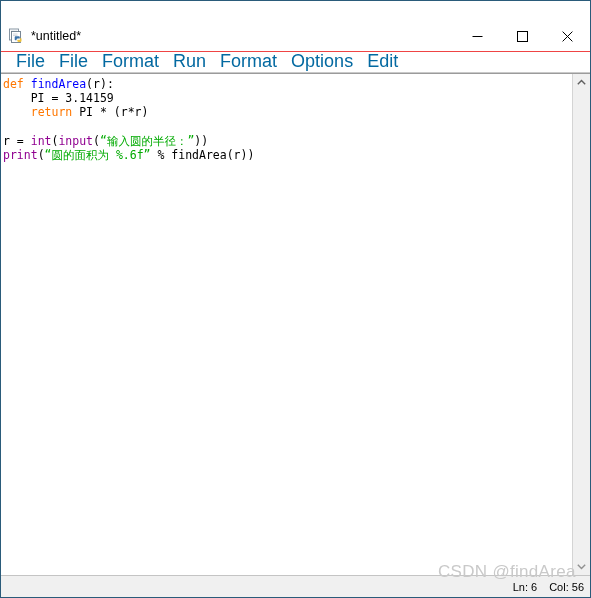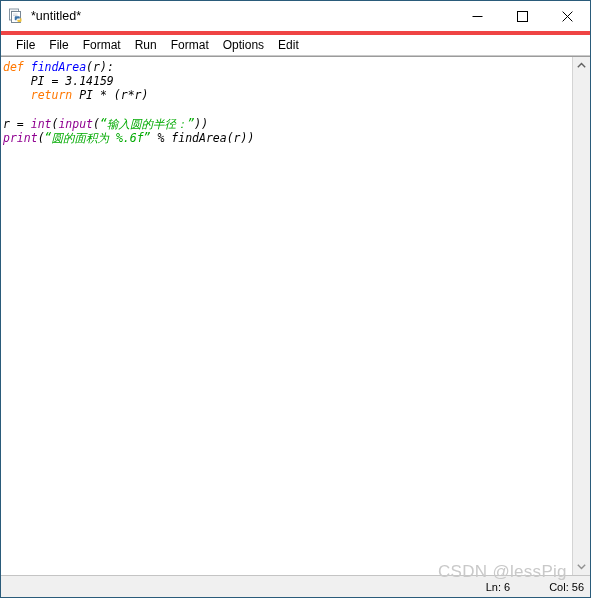--- a/index.html
+++ b/index.html
@@ -28,21 +28,22 @@
   }
 
   
   #title-bar {
     height: 30px;
     min-height: 30px;
     background: #ffffff;
     display: flex;
     align-items: center;
     position: relative;
-    border-bottom: 4px solid #ef4444;
+    border-bottom: 1px solid #ef4444;
+    margin-top: 20px;
   }
   #app-icon {
     width: 16px; height: 16px;
     margin-left: 7px;
     margin-right: 7px;
     position: relative;
     flex: 0 0 auto;
   }
   #title-text {
     font-size: 12.5px;
@@ -71,22 +72,22 @@
     height: 21px;
     min-height: 21px;
     background: #ffffff;
     display: flex;
     align-items: center;
     padding-left: 8px;
     border-bottom: 1px solid #c9c9c9;
     box-sizing: border-box;
   }
   .menu-item {
-    font-size: 12px;
-    color: #000000;
+    font-size: 18px;
+    color: #0369a1;
     padding: 1px 7px 2px 7px;
     white-space: nowrap;
     cursor: default;
     font-family: "Liberation Sans", sans-serif;
   }
 
   
   #editor-region {
     flex: 1 1 auto;
     display: flex;
@@ -104,21 +105,20 @@
     position: relative;
   }
   #code {
     font-family: "DejaVu Sans Mono", "Liberation Mono", monospace;
     font-size: 11.5px;
     line-height: 14.2px;
     white-space: pre;
     color: #000000;
     margin: 0;
     padding: 0;
-    font-style: italic;
   }
   .tok-kw   { color: #ff7700; }       
   .tok-def  { color: #0000ff; }       
   .tok-bi   { color: #900090; text-align: center; }       
   .tok-str  { color: #00aa00; }       
   .tok-pl   { color: #000000; }
 
   
   #vscroll {
     width: 17px;
@@ -153,21 +153,20 @@
     height: 22px;
     min-height: 22px;
     background: #f0f0f0;
     border-top: 1px solid #c4c4c4;
     display: flex;
     align-items: center;
     justify-content: flex-end;
     padding-right: 6px;
     box-sizing: border-box;
     position: relative;
-    gap: 27px;
   }
   .status-cell {
     font-size: 11px;
     color: #000000;
     font-family: "Liberation Sans", sans-serif;
     margin-left: 12px;
     white-space: nowrap;
   }
 
   
@@ -258,13 +257,13 @@
     </div>
   </div>
 
   <div id="status-bar">
     <span class="status-cell">Ln: 6</span>
     <span class="status-cell">Col: 56</span>
   </div>
 
 </div>
 
-<div id="watermark">CSDN @lessPig</div>
+<div id="watermark">CSDN @findArea</div>
 
 </body></html>

